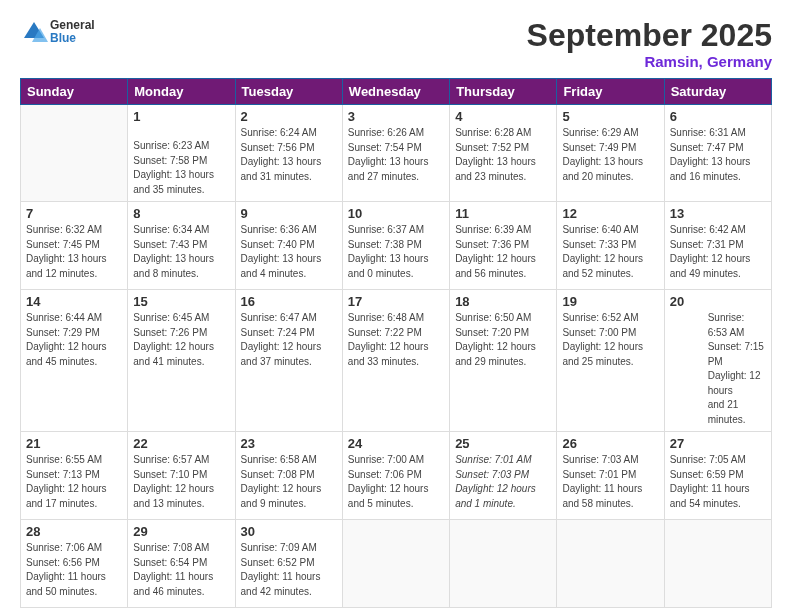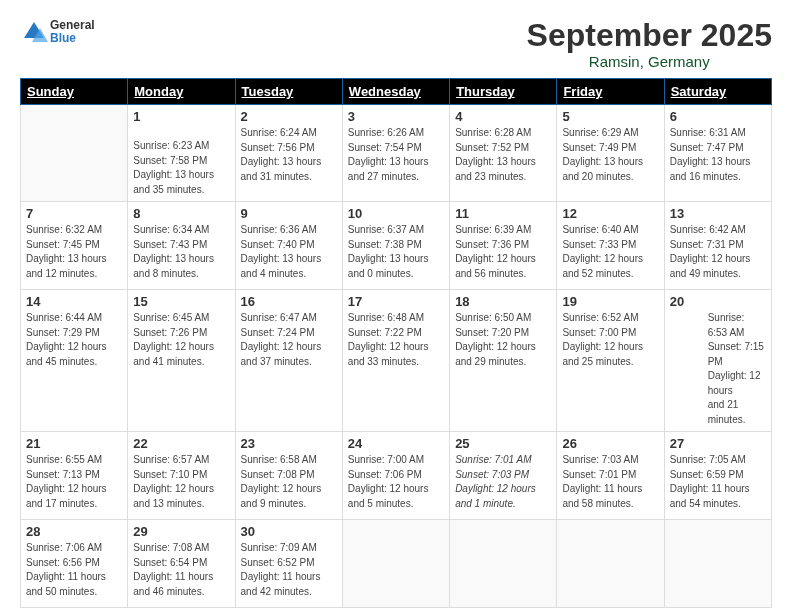--- a/index.html
+++ b/index.html
@@ -38,50 +38,49 @@
       justify-content: space-between;
     }
     .logo-text span:first-child { color: #333; }
     .logo-text span:last-child { color: #2979c2; }
     .logo-icon {
       width: 28px;
       height: 28px;
       margin-right: 2px;
     }
     .title-block {
-      text-align: center;
+      text-align: right;
       margin-left: 34px;
     }
     .title-block h1 {
       font-size: 32px;
       font-weight: bold;
       color: #333;
       line-height: 1.1;
     }
     .title-block h2 {
       font-size: 15px;
-      font-weight: normal;
-      color: #14532d;
+      font-weight: bold;
+      color: #6d28d9;
     }
     .calendar {
       flex: 1;
       border: 1px solid #ccc;
       border-collapse: collapse;
       width: 100%;
       table-layout: fixed;
     }
     .calendar th {
-      background: #000000;
+      background: #701a75;
       color: #fff;
       text-align: left;
       padding: 5px 6px;
       font-size: 13px;
       font-weight: bold;
       border: 1px solid #1a5fa0;
-      text-decoration: underline;
     }
     .calendar td {
       vertical-align: top;
       border: 1px solid #ddd;
       padding: 4px 5px;
       font-size: 10.5px;
       color: #333;
       height: 88px;
     }
     .day-number {

